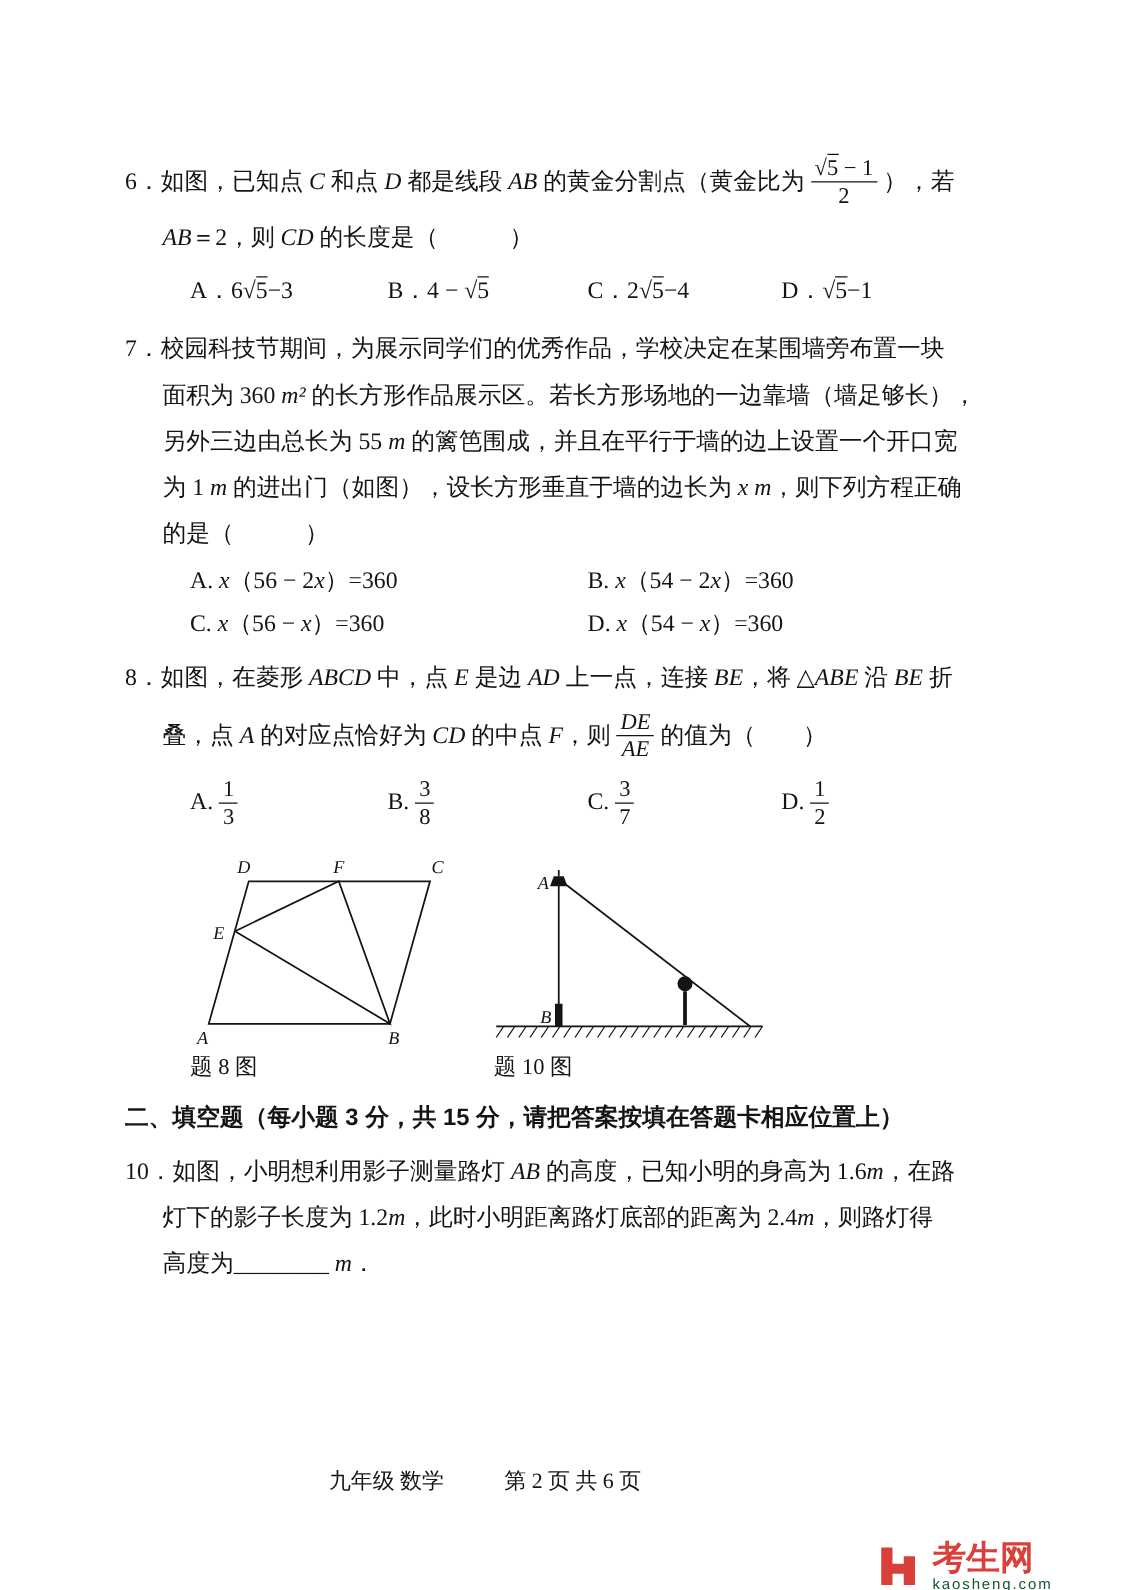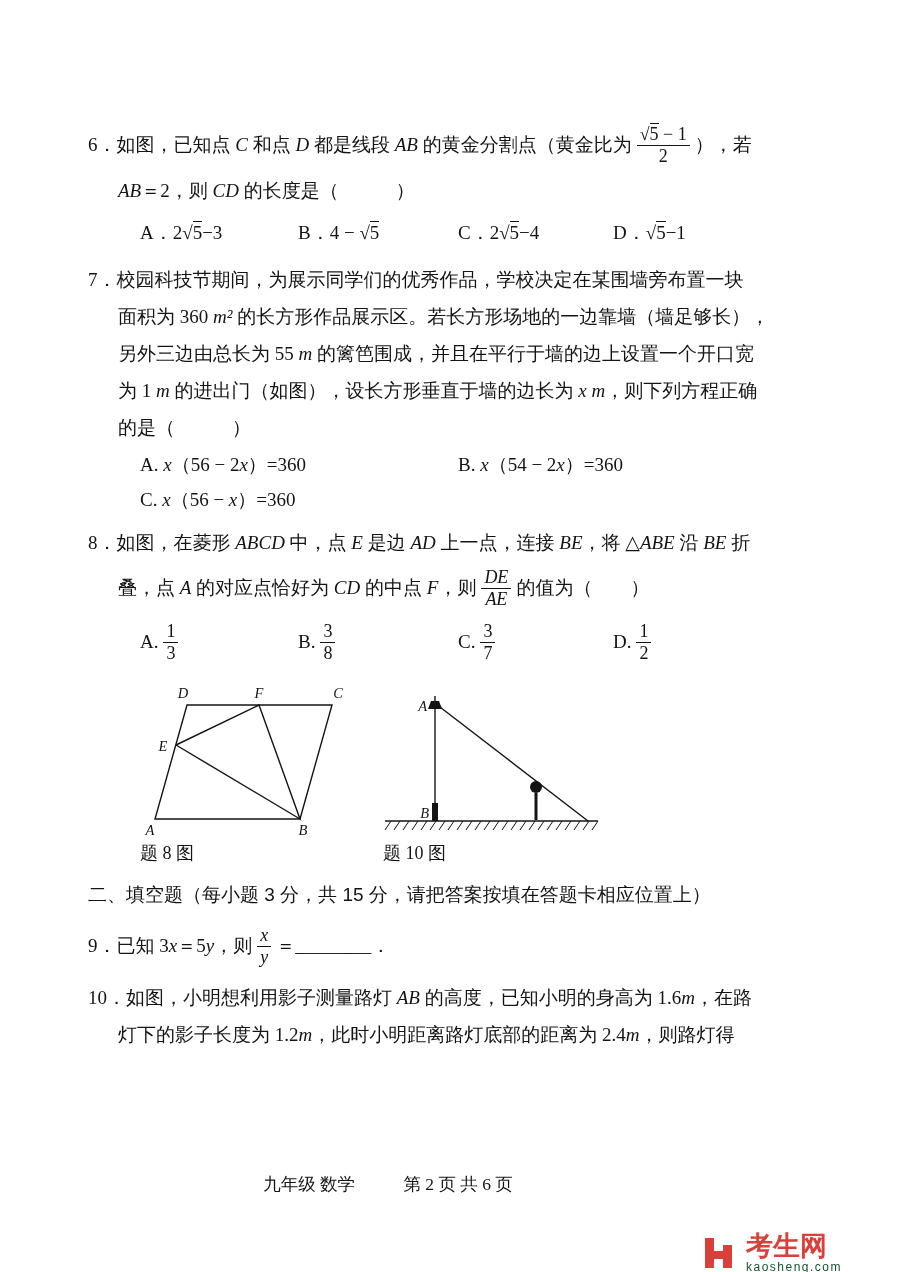--- a/index.html
+++ b/index.html
@@ -3,21 +3,21 @@
 <meta charset="utf-8">
 <style>
   * { box-sizing: border-box; }
   body { margin: 0; background: #e8e8e8; }
   .page {
     position: relative; width: 900px; height: 1272px; margin: 0 auto;
     background: #ffffff; color: #141414;
     font-family: "Liberation Serif", "DejaVu Serif", serif;
     font-size: 19px; overflow: hidden;
   }
-  .content { position: absolute; left: 88px; top: 112px; width: 710px; }
+  .content { position: absolute; left: 100px; top: 112px; width: 710px; }
   .line { line-height: 37px; white-space: nowrap; }
   .cont { padding-left: 30px; }
   .var { font-style: italic; }
   .rad { border-top: 1.3px solid #141414; }
   .frac {
     display: inline-flex; flex-direction: column; align-items: center;
     margin: 0 5px; line-height: 1.15; font-size: 18px; vertical-align: middle; font-family: Liberation Serif, serif;
   }
   .frac .fnum { padding: 0 3px; border-bottom: 1.3px solid #141414; }
   .frac .fden { padding: 0 3px; }
@@ -37,21 +37,21 @@
   .q8-opt { display: flex; align-items: center; }
   .question { margin-top: 6px; }
   .figrow { display: flex; gap: 28px; padding-left: 52px; margin-top: 8px; }
   .figbox svg { display: block; }
   .figcap { text-align: left; font-size: 18px; margin-top: 2px; }
   .part2 {
     text-align: center; font-weight: bold; font-size: 20px;
     font-family: "Liberation Sans", "DejaVu Sans", sans-serif; margin-top: 30px;
   }
   .fillhdr {
-    font-weight: normal; font-size: 19px; line-height: 36px;
+    font-weight: bold; font-size: 19px; line-height: 36px;
     font-family: "Liberation Sans", "DejaVu Sans", sans-serif; margin-top: 12px; white-space: nowrap;
   }
   .geo { stroke: #141414; fill: none; stroke-width: 1.4; }
   .hatch { stroke: #141414; fill: none; stroke-width: 1; }
   svg text { font-family: "Liberation Serif", serif; font-style: italic; font-size: 14.5px; fill: #141414; }
   .footer {
     position: absolute; left: 0; width: 776px; top: 1172px;
     text-align: center; font-size: 17.5px;
   }
   .footer span { margin: 0 22px; }
@@ -76,37 +76,38 @@
       <div class="flexline">
         <span><span>6．如图，已知点 </span><span class="var">C</span><span> 和点 </span><span class="var">D</span><span> 都是线段 </span><span class="var">AB</span><span> 的黄金分割点（黄金比为</span></span>
         <span class="frac">
           <span class="fnum"><span>√</span><span class="rad">5</span><span> − 1</span></span>
           <span class="fden">2</span>
         </span>
         <span>），若</span>
       </div>
       <div class="line cont"><span class="var">AB</span><span>＝2，则 </span><span class="var">CD</span><span> 的长度是（　　　）</span></div>
       <div class="opt-row4">
-        <span><span>A．2√</span><span class="rad">5</span><span>−3</span></span>
+        <span><span>A．6√</span><span class="rad">5</span><span>−3</span></span>
         <span><span>B．4 − √</span><span class="rad">5</span></span>
         <span><span>C．2√</span><span class="rad">5</span><span>−4</span></span>
         <span><span>D．√</span><span class="rad">5</span><span>−1</span></span>
       </div>
     </section>
 
     <section class="question">
       <div class="line"><span>7．校园科技节期间，为展示同学们的优秀作品，学校决定在某围墙旁布置一块</span></div>
       <div class="line cont"><span>面积为 360 </span><span class="var">m²</span><span> 的长方形作品展示区。若长方形场地的一边靠墙（墙足够长），</span></div>
       <div class="line cont"><span>另外三边由总长为 55 </span><span class="var">m</span><span> 的篱笆围成，并且在平行于墙的边上设置一个开口宽</span></div>
       <div class="line cont"><span>为 1 </span><span class="var">m</span><span> 的进出门（如图），设长方形垂直于墙的边长为 </span><span class="var">x</span><span> </span><span class="var">m</span><span>，则下列方程正确</span></div>
       <div class="line cont"><span>的是（　　　）</span></div>
       <div class="opt-row2">
         <span><span>A. </span><span class="var">x</span><span>（56 − 2</span><span class="var">x</span><span>）=360</span></span>
         <span><span>B. </span><span class="var">x</span><span>（54 − 2</span><span class="var">x</span><span>）=360</span></span>
         <span><span>C. </span><span class="var">x</span><span>（56 − </span><span class="var">x</span><span>）=360</span></span>
+        <span><span>D. </span><span class="var">x</span><span>（54 − </span><span class="var">x</span><span>）=360</span></span>
       </div>
     </section>
 
     <section class="question">
       <div class="line"><span>8．如图，在菱形 </span><span class="var">ABCD</span><span> 中，点 </span><span class="var">E</span><span> 是边 </span><span class="var">AD</span><span> 上一点，连接 </span><span class="var">BE</span><span>，将 △</span><span class="var">ABE</span><span> 沿 </span><span class="var">BE</span><span> 折</span></div>
       <div class="flexline cont">
         <span><span>叠，点 </span><span class="var">A</span><span> 的对应点恰好为 </span><span class="var">CD</span><span> 的中点 </span><span class="var">F</span><span>，则</span></span>
         <span class="frac">
           <span class="fnum"><span class="var">DE</span></span>
           <span class="fden"><span class="var">AE</span></span>
@@ -172,34 +173,25 @@
           <line x1="153" y1="104" x2="153" y2="131" stroke="#141414" stroke-width="3"></line>
           <text x="44" y="22" text-anchor="end">A</text>
           <text x="46" y="129" text-anchor="end">B</text>
         </svg>
         <div class="figcap">题 10 图</div>
       </div>
     </div>
 
     <div class="fillhdr">二、填空题（每小题 3 分，共 15 分，请把答案按填在答题卡相应位置上）</div>
 
-    <section class="question">
-      <div class="flexline">
-        <span><span>9．已知 3</span><span class="var">x</span><span>＝5</span><span class="var">y</span><span>，则</span></span>
-        <span class="frac">
-          <span class="fnum"><span class="var">x</span></span>
-          <span class="fden"><span class="var">y</span></span>
-        </span>
-        <span>＝________．</span>
-      </div>
-    </section>
 
     <section class="question">
       <div class="line"><span>10．如图，小明想利用影子测量路灯 </span><span class="var">AB</span><span> 的高度，已知小明的身高为 1.6</span><span class="var">m</span><span>，在路</span></div>
       <div class="line cont"><span>灯下的影子长度为 1.2</span><span class="var">m</span><span>，此时小明距离路灯底部的距离为 2.4</span><span class="var">m</span><span>，则路灯得</span></div>
+      <div class="line cont"><span>高度为________ </span><span class="var">m</span><span>．</span></div>
     </section>
 
   </div>
 
   <div class="footer">
     <span>九年级  数学</span>
     <span>第 2 页 共 6 页</span>
   </div>
 
   <div class="wm">

